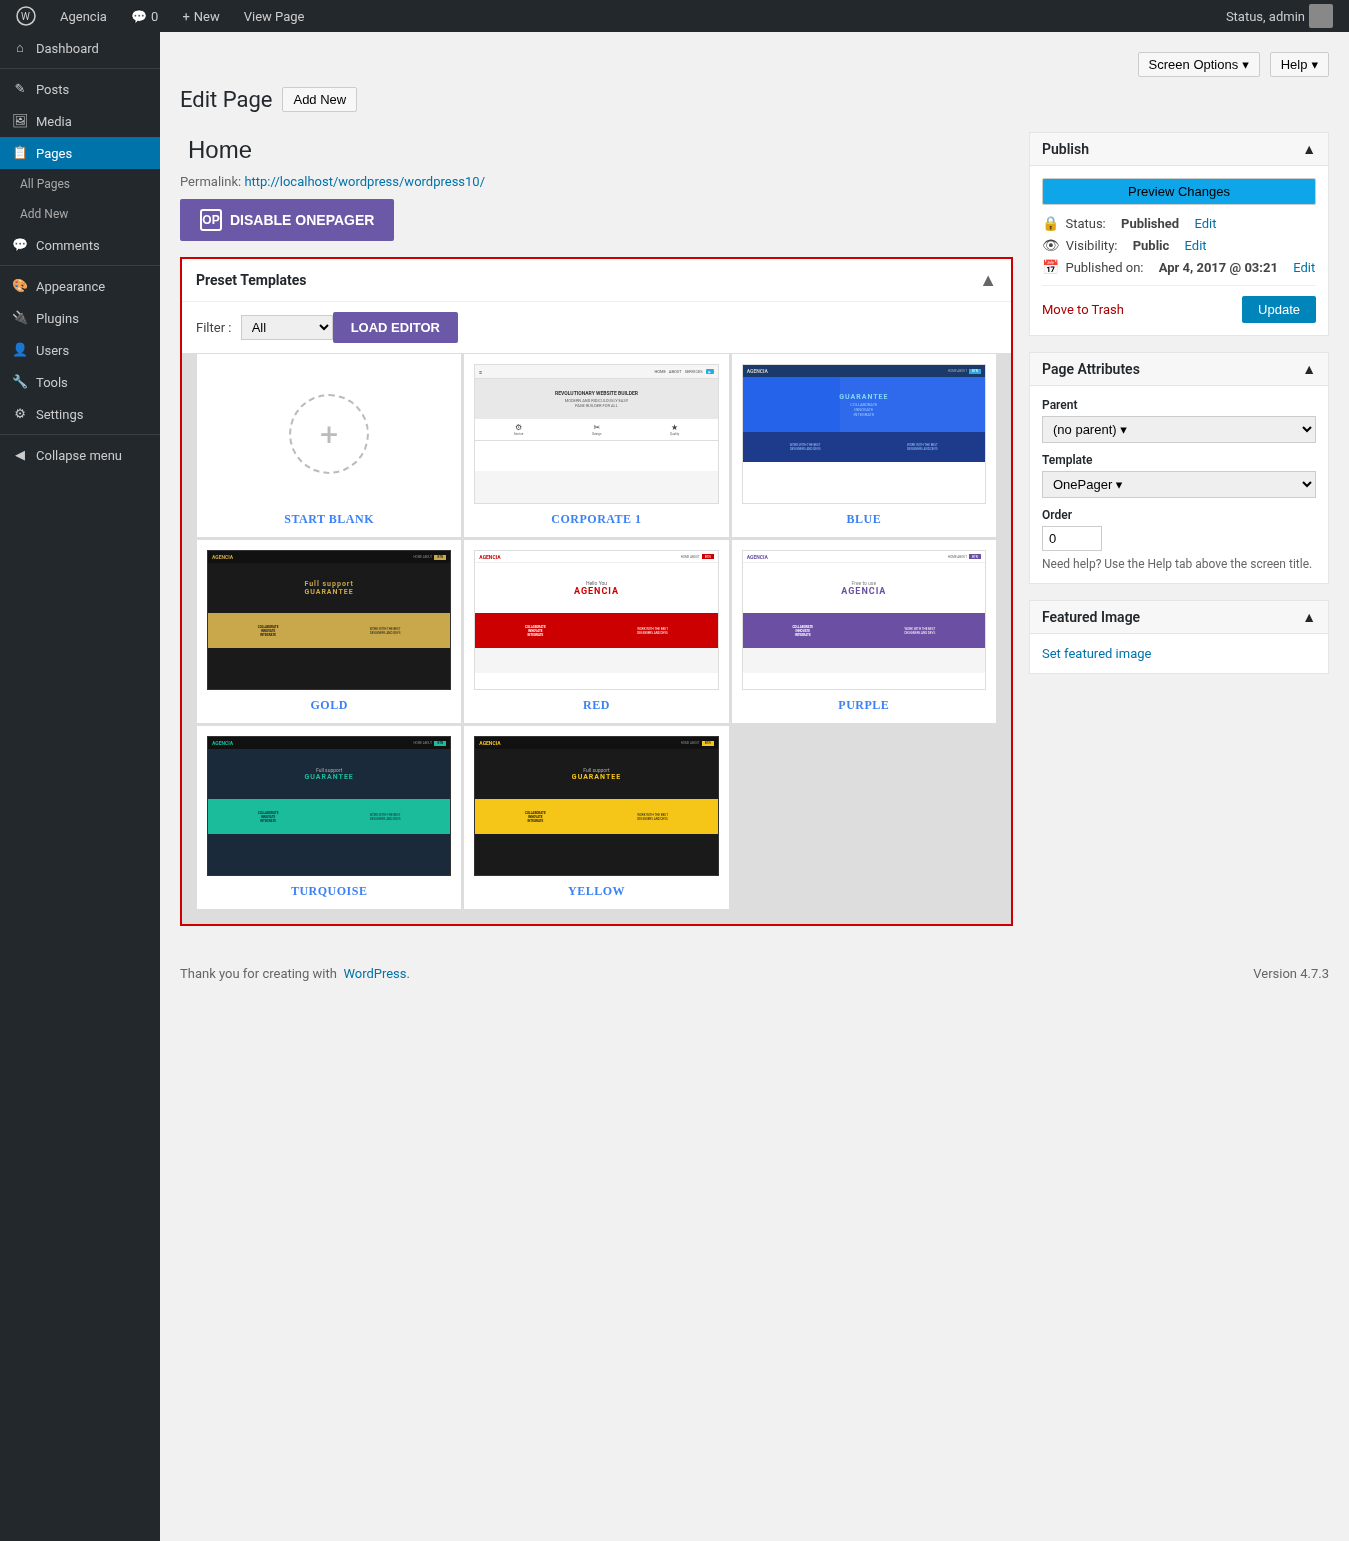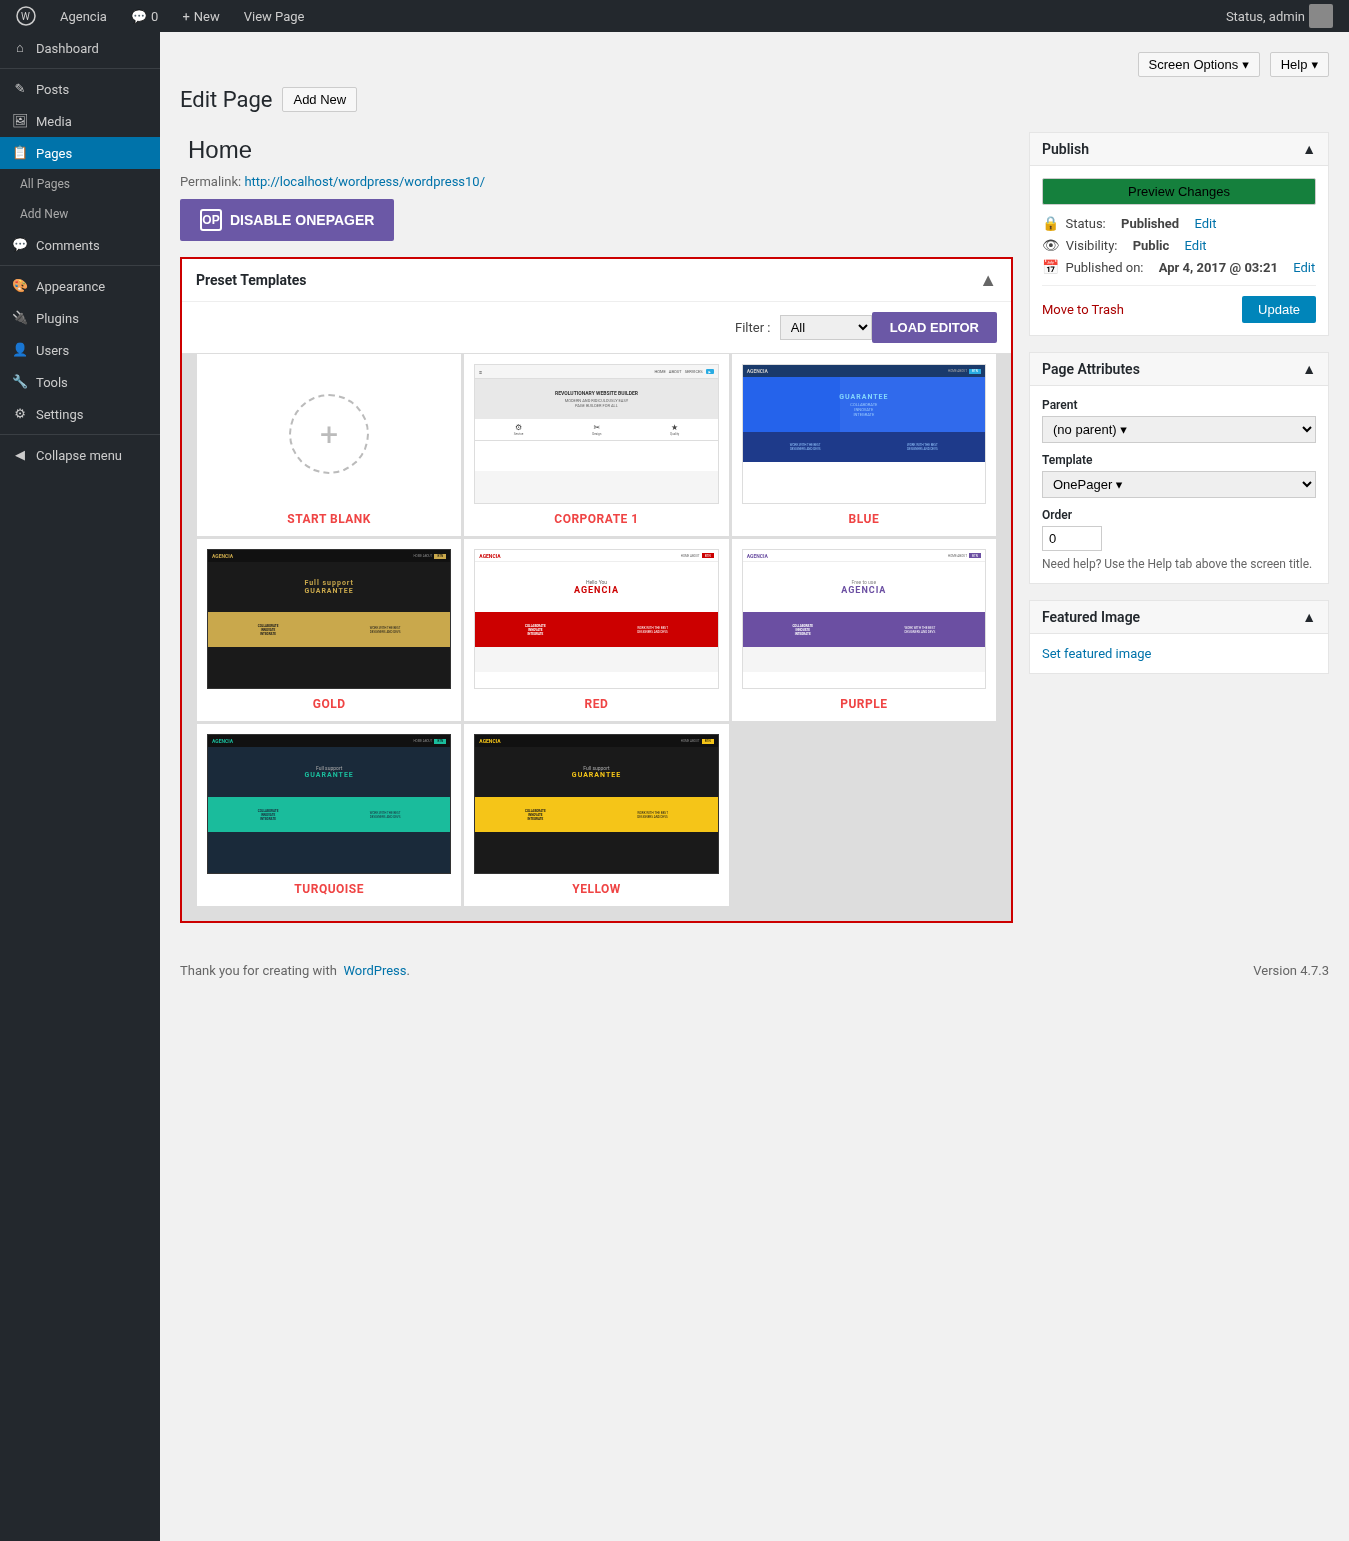--- a/index.html
+++ b/index.html
@@ -147,21 +147,21 @@
       justify-content: space-between;
       align-items: center;
       padding: 10px 14px;
       border-bottom: 1px solid #eee;
     }
     .preset-panel-title { font-size: 14px; font-weight: 700; color: #23282d; }
     .preset-panel-collapse { cursor: pointer; font-size: 18px; color: #666; }
 
     .filter-row {
       display: flex;
-      justify-content: flex-end;
+      justify-content: flex-start;
       align-items: center;
       padding: 10px 14px;
     }
     .filter-select {
       padding: 3px 6px;
       border: 1px solid #ccc;
       font-size: 13px;
       margin-left: 6px;
     }
     .load-editor-btn {
@@ -199,23 +199,24 @@
       display: flex;
       align-items: center;
       justify-content: center;
       overflow: hidden;
       margin-bottom: 8px;
     }
     .template-name {
       font-size: 12px;
       font-weight: bold;
       text-align: center;
-      color: #ef4444;
+      color: #3b82f6;
       letter-spacing: 0.5px;
       text-transform: uppercase;
+      font-family: Liberation Serif, serif;
     }
 
     
     .start-blank-thumb {
       width: 80px; height: 80px;
       border: 2px dashed #bbb;
       border-radius: 50%;
       display: flex; align-items: center; justify-content: center;
       font-size: 32px; color: #bbb;
     }
@@ -244,21 +245,21 @@
       background: #f7f7f7;
       border-bottom: 1px solid #e5e5e5;
       padding: 8px 12px;
       display: flex; justify-content: space-between; align-items: center;
       font-size: 14px; font-weight: 600; color: #23282d;
     }
     .sidebar-panel-body { padding: 12px; }
 
     
     .preview-changes-btn {
-      background: #15803d;
+      background: #0ea5e9;
       border: 1px solid #ccc;
       padding: 5px 10px;
       font-size: 13px;
       cursor: pointer;
       width: 100%;
       margin-bottom: 10px;
       border-radius: 2px;
     }
 
     .publish-row {

